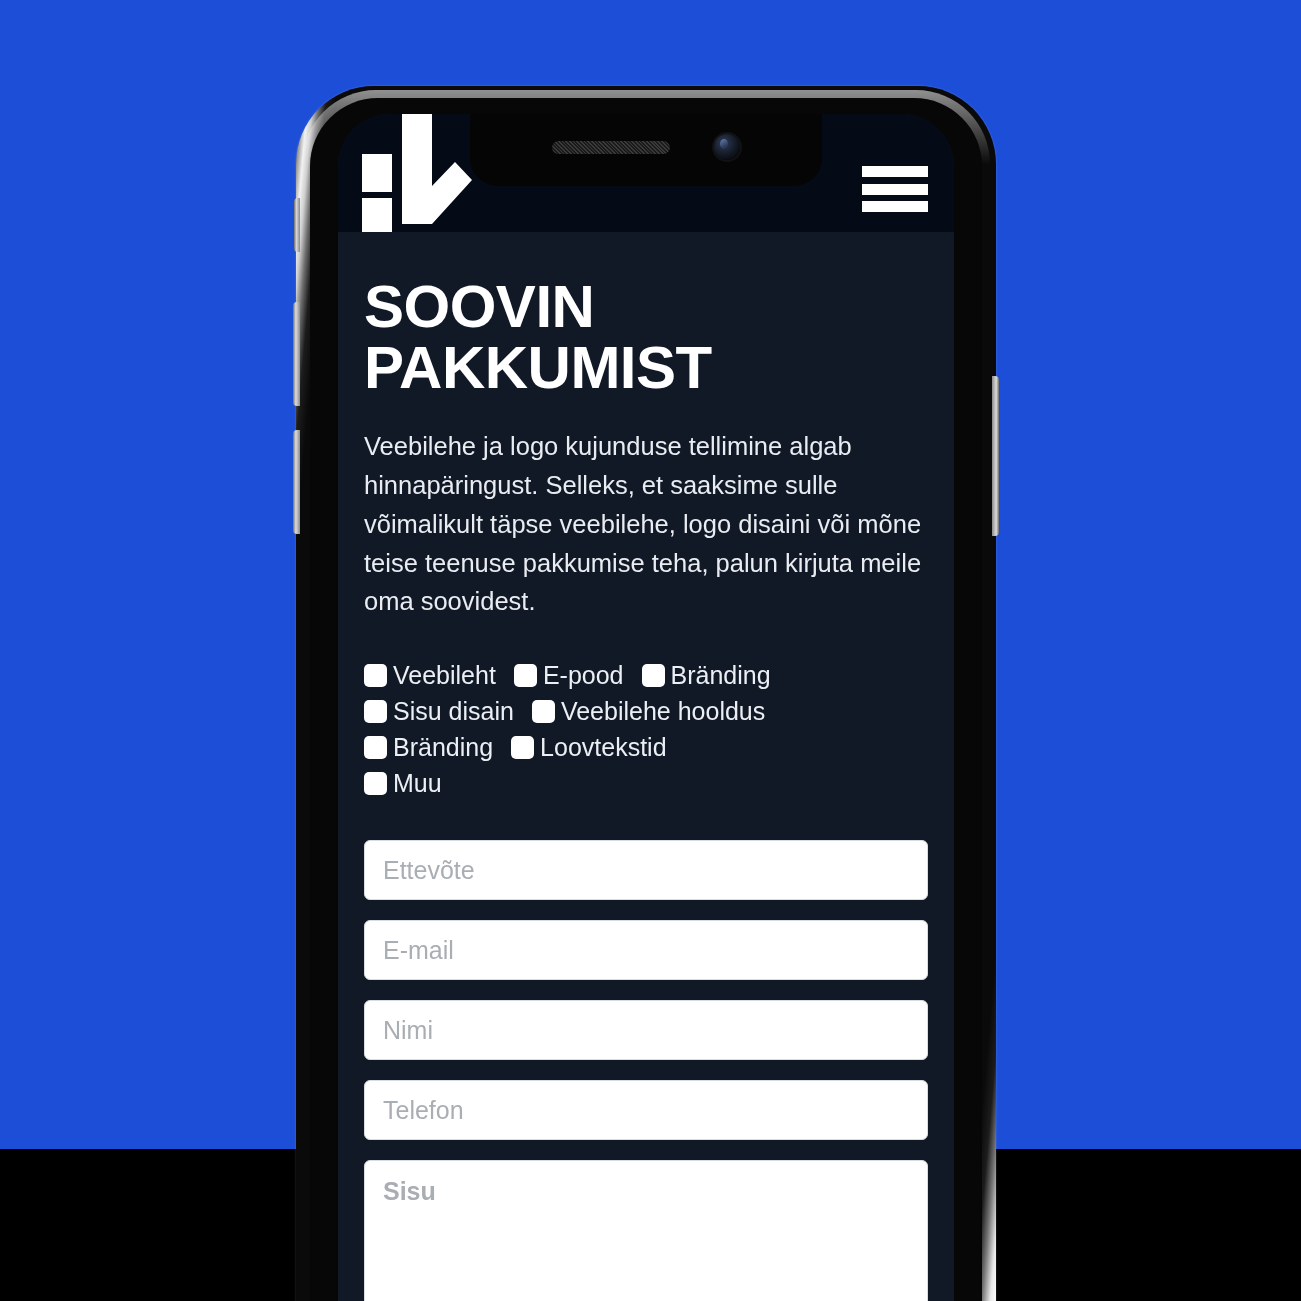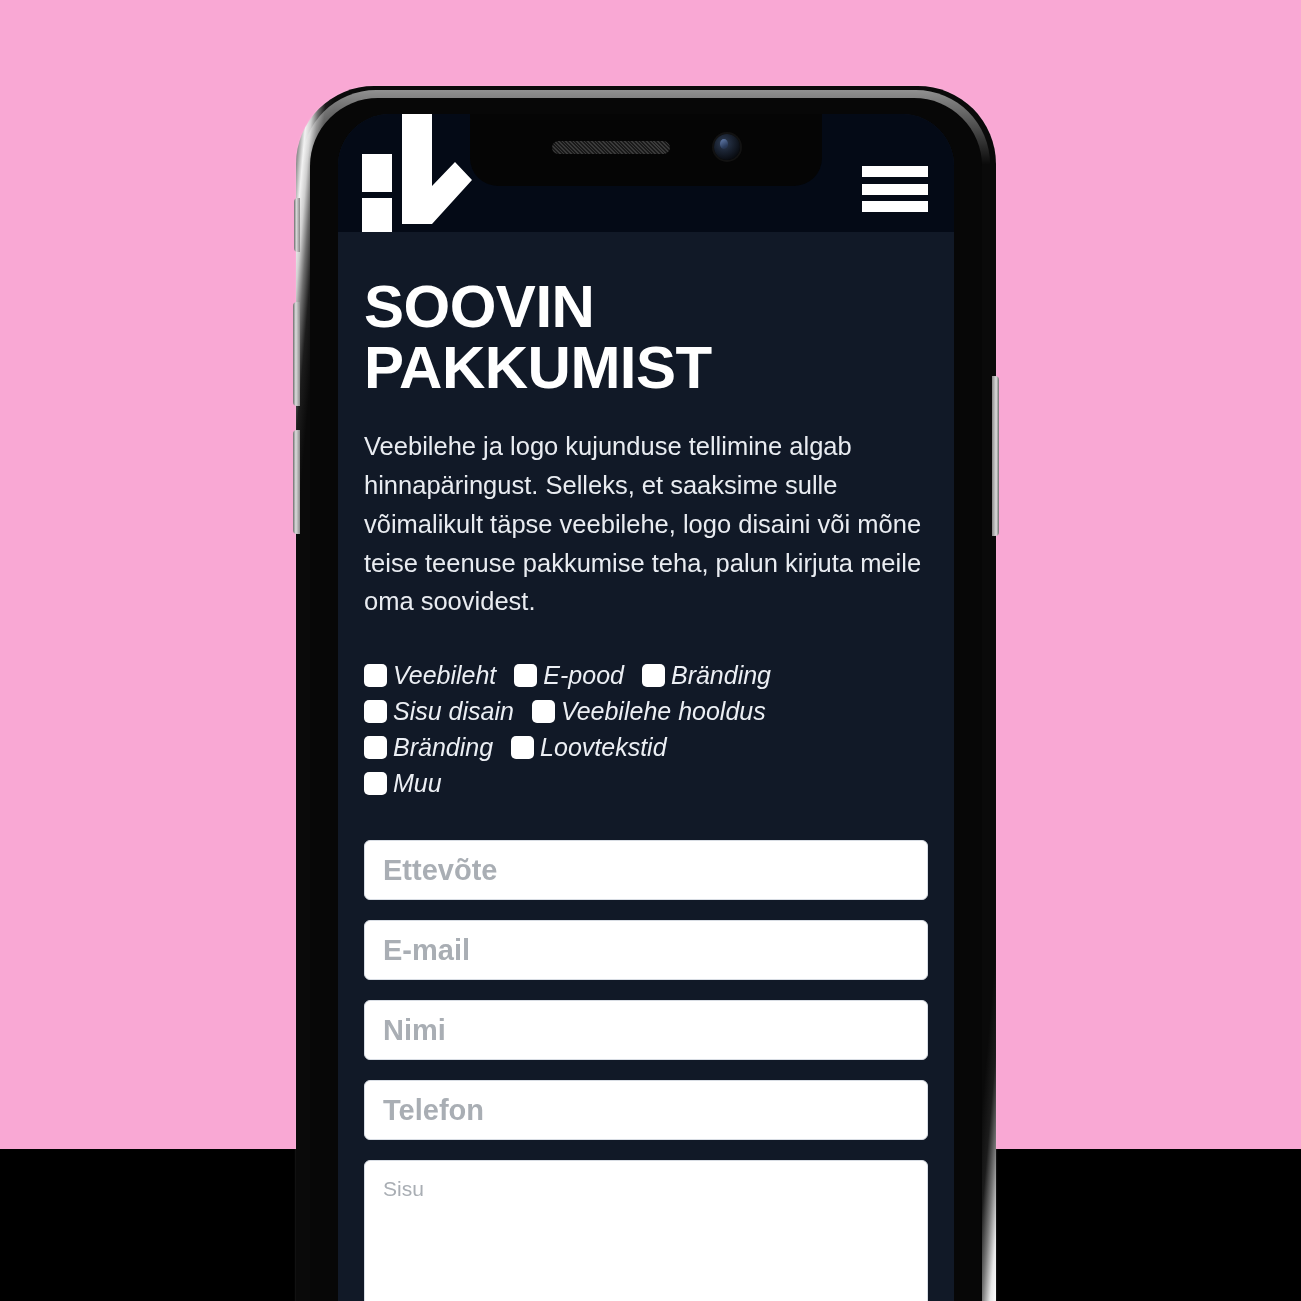--- a/index.html
+++ b/index.html
@@ -9,21 +9,21 @@
     height: 1301px;
     background: #000000;
     overflow: hidden;
     font-family: "Liberation Sans", sans-serif;
   }
 
   #stage {
     position: relative;
     width: 1301px;
     height: 1149px;
-    background: #f9a8d4;
+    background: #1d4ed8;
   }
 
   
   .phone {
     position: absolute;
     left: 296px;
     top: 86px;
     width: 700px;
     height: 1320px;
   }
@@ -231,21 +231,20 @@
 
   
   .checkbox-group {
     margin-top: 42px;
     display: block;
   }
   .cb-row {
     display: flex;
     flex-wrap: nowrap;
     margin-bottom: 11px;
-    font-style: italic;
   }
   .cb-item {
     display: inline-flex;
     align-items: center;
     margin-right: 18px;
     cursor: pointer;
     white-space: nowrap;
   }
   .cb-box {
     width: 23px;
@@ -273,36 +272,36 @@
     background: #ffffff;
     border: 1px solid #d8dde4;
     border-radius: 6px;
     margin-bottom: 20px;
     display: flex;
     align-items: center;
     padding: 0 18px;
   }
   .field .ph {
     color: #a9aeb4;
-    font-size: 29px;
-    font-weight: 700;
+    font-size: 25px;
+    font-weight: 400;
   }
   .textarea {
     width: 100%;
     height: 200px;
     background: #ffffff;
     border: 1px solid #d8dde4;
     border-radius: 6px;
     margin-top: 20px;
     padding: 16px 18px;
   }
   .textarea .ph {
     color: #a9aeb4;
-    font-size: 21px;
-    font-weight: 400;
+    font-size: 25px;
+    font-weight: 700;
   }
 </style>
 </head>
 <body>
 
 <div id="stage">
 
   <div class="phone">
 
     <div class="phone-bezel"></div>

